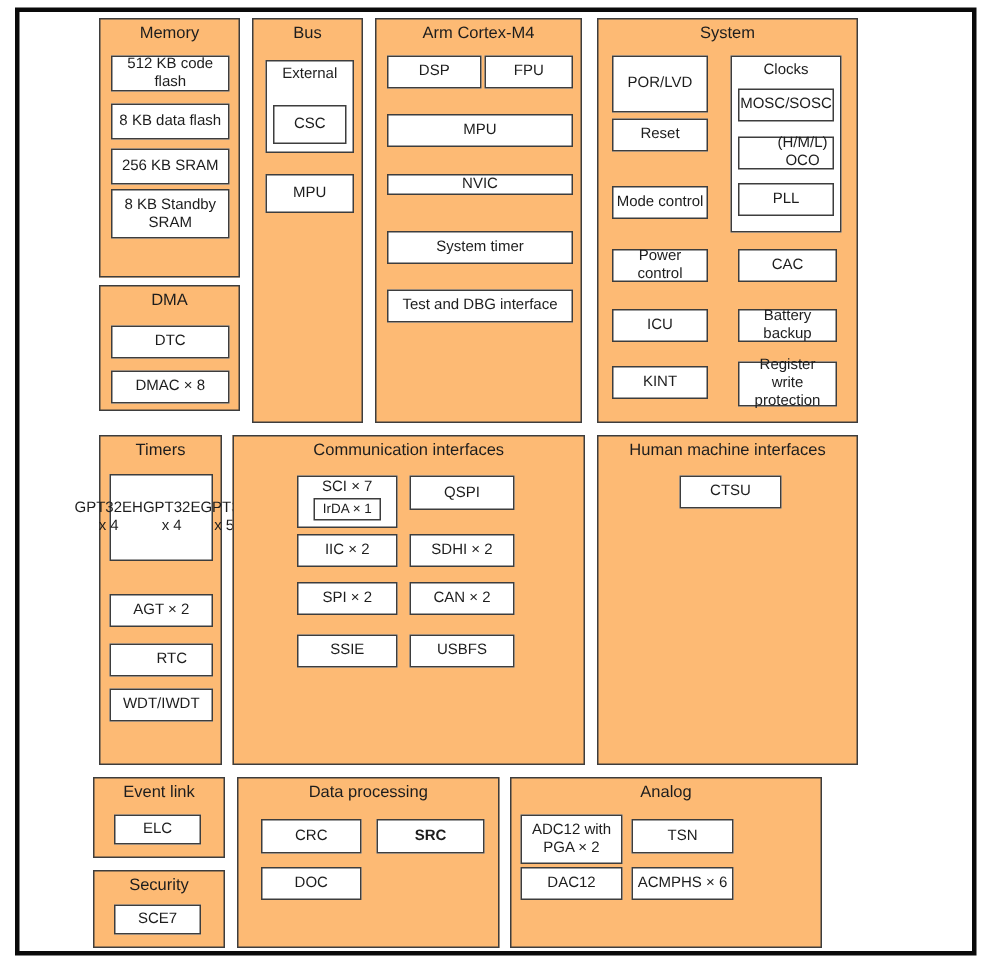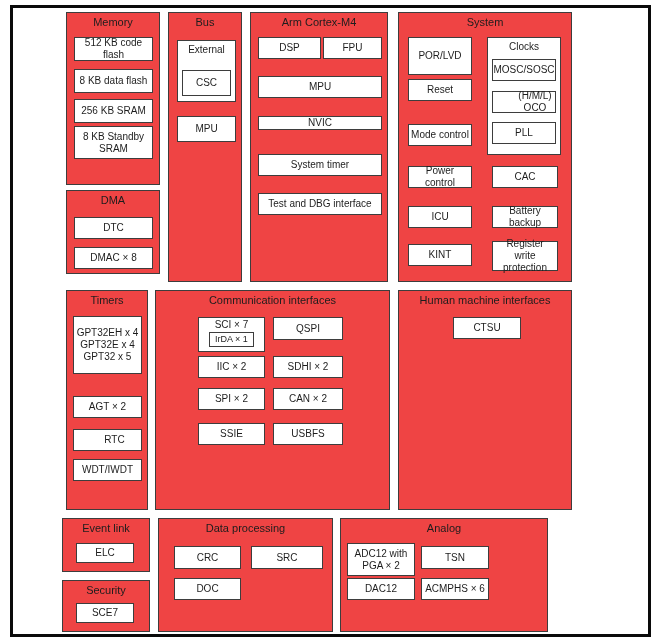--- a/index.html
+++ b/index.html
@@ -1,27 +1,27 @@
 <!DOCTYPE html>
 <html style="--frame: #0a0a0a; --line: #3d3d3d; --text: #1d1d1d; --bg: #ffffff;"><head>
 <meta charset="utf-8">
 <style>
   * { margin:0; padding:0; box-sizing:border-box; }
   html,body { background:#ffffff; }
   body { font-family:"Liberation Sans", sans-serif; }
   .screen { position:relative; width:662px; height:642px; background:var(--bg,#ffffff); overflow:hidden; }
   .frame { position:absolute; left:10px; top:5px; width:641px; height:632px;
            border:3px solid var(--frame,#0a0a0a); background:transparent; }
-  .block { position:absolute; border:1px solid var(--line,#3d3d3d); background:#ef4444; }
+  .block { position:absolute; border:1px solid var(--line,#3d3d3d); background:#fdba74; }
   .bt { position:absolute; top:0; left:0; width:100%; text-align:center;
         font-size:11px; padding-top:3px; color:var(--text,#1d1d1d); white-space:nowrap; }
   .bx { position:absolute; border:1px solid var(--line,#3d3d3d); background:#ffffff;
         display:flex; align-items:center; justify-content:center; text-align:center;
         font-size:10px; line-height:1.2; color:var(--text,#1d1d1d); padding:0 2px; }
-  .col { flex-direction:column; }
+  .col { flex-direction:row; }
   .sci-wrap { flex-direction:column; justify-content:flex-start; padding-top:1px; }
   .irda { position:static; width:45px; height:15px; font-size:9px; padding:0; margin-top:1px; flex:none; }
 </style>
 </head>
 <body>
 
 <div class="screen">
   <div class="frame"></div>
 
   <div class="block" style="left:66px;top:12px;width:94px;height:173px;">
@@ -114,21 +114,21 @@
   </div>
 
   <div class="block" style="left:62px;top:580px;width:88px;height:52px;">
     <div class="bt">Security</div>
     <div class="bx" style="left:13px;top:22px;width:58px;height:20px;">SCE7</div>
   </div>
 
   <div class="block" style="left:158px;top:518px;width:175px;height:114px;">
     <div class="bt">Data processing</div>
     <div class="bx" style="left:15px;top:27px;width:67px;height:23px;">CRC</div>
-    <div class="bx" style="left:92px;top:27px;width:72px;height:23px;">SRC</div>
+    <div class="bx" style="left:92px;top:27px;width:72px;height:23px;font-weight:bold;">SRC</div>
     <div class="bx" style="left:15px;top:59px;width:67px;height:22px;">DOC</div>
   </div>
 
   <div class="block" style="left:340px;top:518px;width:208px;height:114px;">
     <div class="bt">Analog</div>
     <div class="bx" style="left:6px;top:24px;width:68px;height:33px;">ADC12 with PGA × 2</div>
     <div class="bx" style="left:80px;top:27px;width:68px;height:23px;">TSN</div>
     <div class="bx" style="left:6px;top:59px;width:68px;height:22px;">DAC12</div>
     <div class="bx" style="left:80px;top:59px;width:68px;height:22px;">ACMPHS × 6</div>
   </div>

